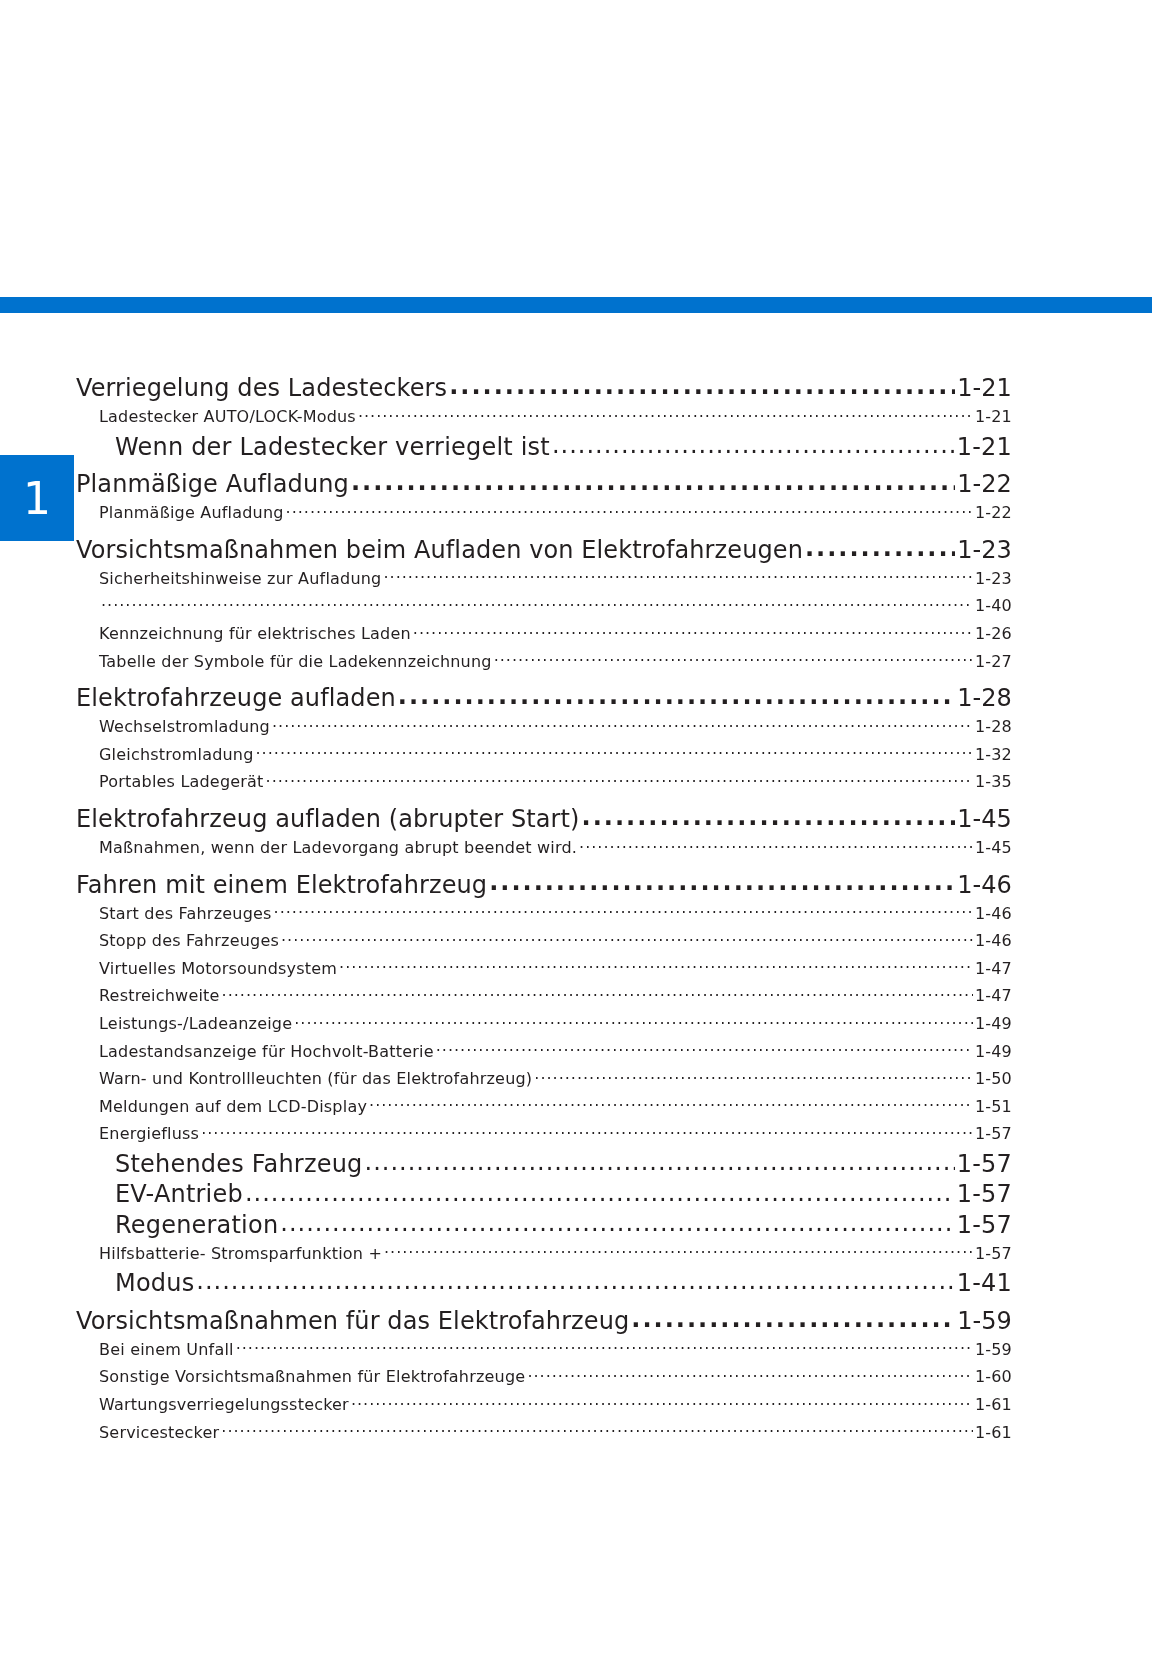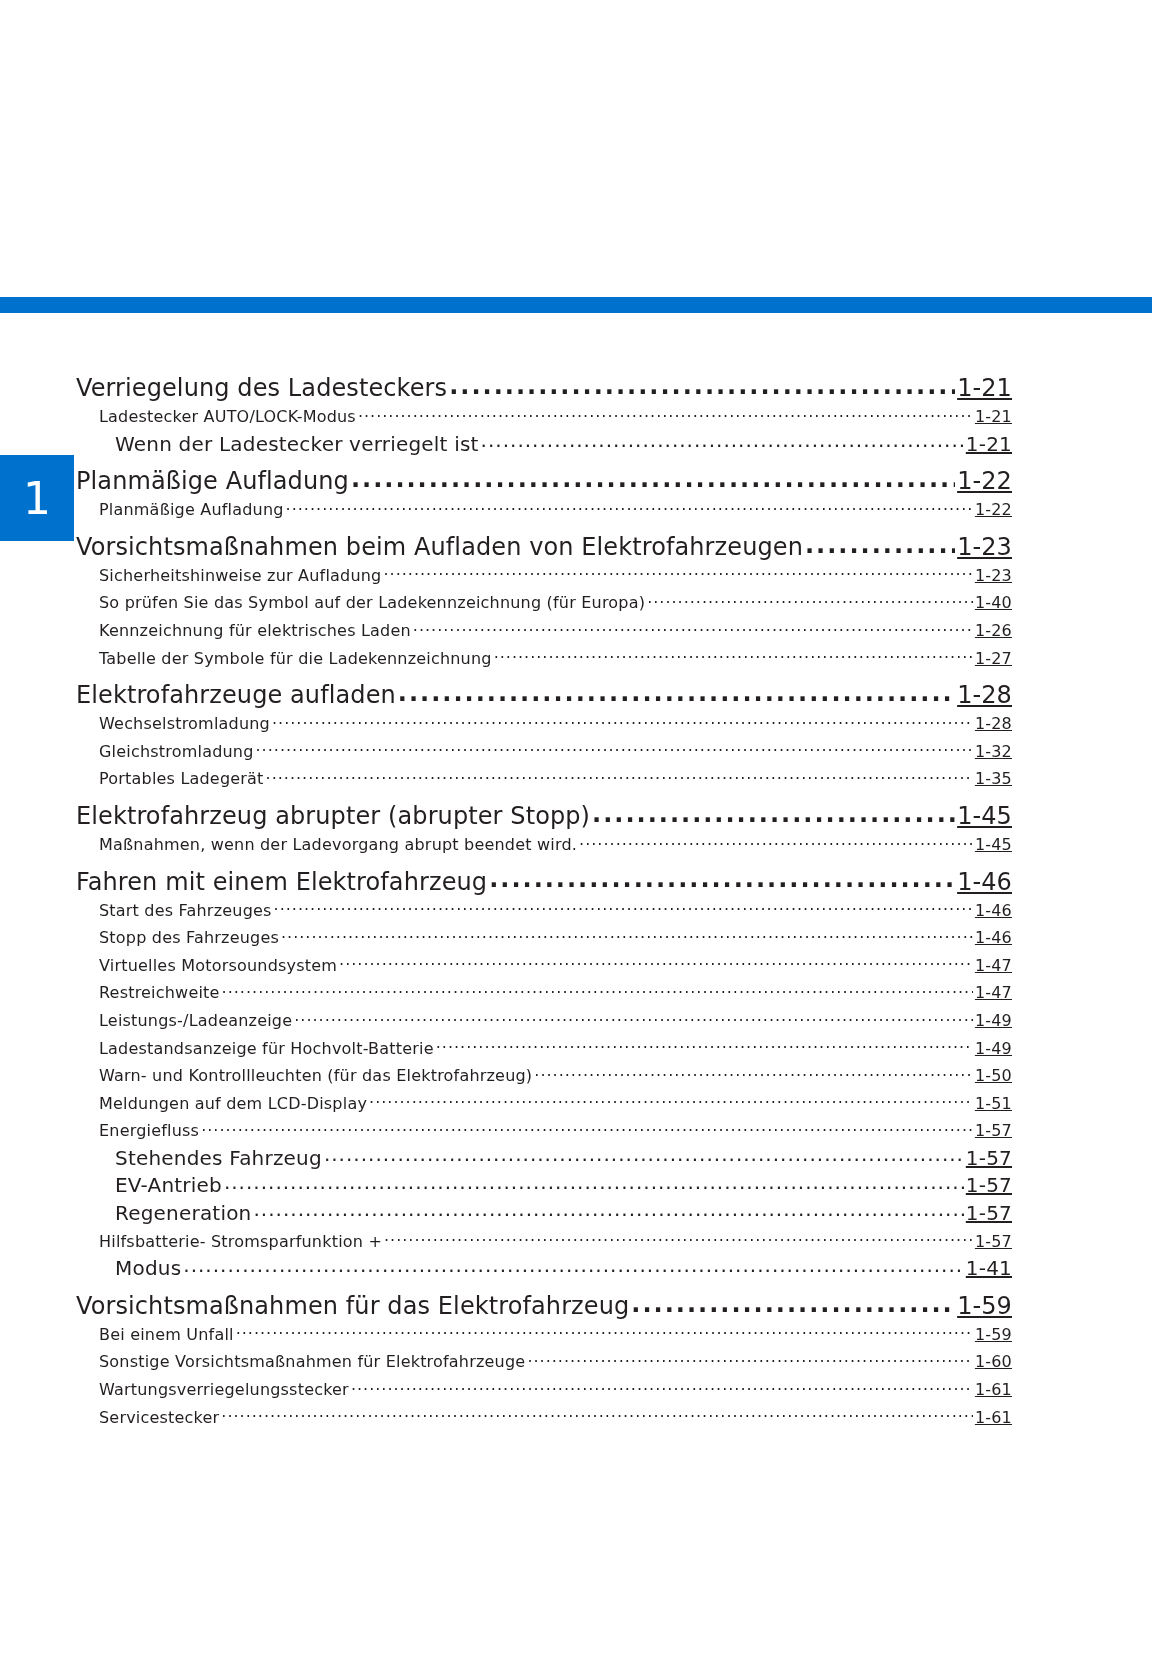--- a/index.html
+++ b/index.html
@@ -28,26 +28,26 @@
   .entry .title { flex: 0 0 auto; }
   .entry .leader {
     flex: 1 1 auto; overflow: hidden; margin: 0 2px;
     position: relative; height: 1em;
   }
   .entry .leader::after {
     content: "................................................................................................................................................................................................................................................";
     position: absolute; left: 0; bottom: -0.2em;
     letter-spacing: 1px; white-space: nowrap;
   }
-  .entry .page { flex: 0 0 auto; text-align: right; text-decoration: underline; }
+  .entry .page { flex: 0 0 auto; text-align: right; }
 
   .level-1 { font-size: 24px; line-height: 30px; margin-top: 7px; letter-spacing: 0.1px; }
   .level-1:first-child { margin-top: 0; }
   .level-2 { font-size: 16px; line-height: 27.6px; padding-left: 23px; letter-spacing: 0.2px; }
-  .level-3 { font-size: 20px; line-height: 27.6px; padding-left: 39px; letter-spacing: 0.2px; }
+  .level-3 { font-size: 24px; line-height: 27.6px; padding-left: 39px; letter-spacing: 0.2px; }
   .level-2 .title, .level-3 .title { transform-origin: left center; }
   .level-1 .leader::after { letter-spacing: 2px; font-weight: bold; }
 </style>
 </head>
 <body>
 
 <div class="top-bar"></div>
 
 <div class="chapter-tab">
   <span>1</span>
@@ -83,21 +83,20 @@
       <span class="title">Vorsichtsmaßnahmen beim Aufladen von Elektrofahrzeugen</span>
       <span class="leader"></span>
       <span class="page">1-23</span>
     </div>
     <div class="entry level-2">
       <span class="title">Sicherheitshinweise zur Aufladung</span>
       <span class="leader"></span>
       <span class="page">1-23</span>
     </div>
     <div class="entry level-2">
-      <span class="title">So prüfen Sie das Symbol auf der Ladekennzeichnung (für Europa)</span>
       <span class="leader"></span>
       <span class="page">1-40</span>
     </div>
     <div class="entry level-2">
       <span class="title">Kennzeichnung für elektrisches Laden</span>
       <span class="leader"></span>
       <span class="page">1-26</span>
     </div>
     <div class="entry level-2">
       <span class="title">Tabelle der Symbole für die Ladekennzeichnung</span>
@@ -118,21 +117,21 @@
       <span class="title">Gleichstromladung</span>
       <span class="leader"></span>
       <span class="page">1-32</span>
     </div>
     <div class="entry level-2">
       <span class="title">Portables Ladegerät</span>
       <span class="leader"></span>
       <span class="page">1-35</span>
     </div>
     <div class="entry level-1">
-      <span class="title">Elektrofahrzeug abrupter (abrupter Stopp)</span>
+      <span class="title">Elektrofahrzeug aufladen (abrupter Start)</span>
       <span class="leader"></span>
       <span class="page">1-45</span>
     </div>
     <div class="entry level-2">
       <span class="title">Maßnahmen, wenn der Ladevorgang abrupt beendet wird.</span>
       <span class="leader"></span>
       <span class="page">1-45</span>
     </div>
     <div class="entry level-1">
       <span class="title">Fahren mit einem Elektrofahrzeug</span>

